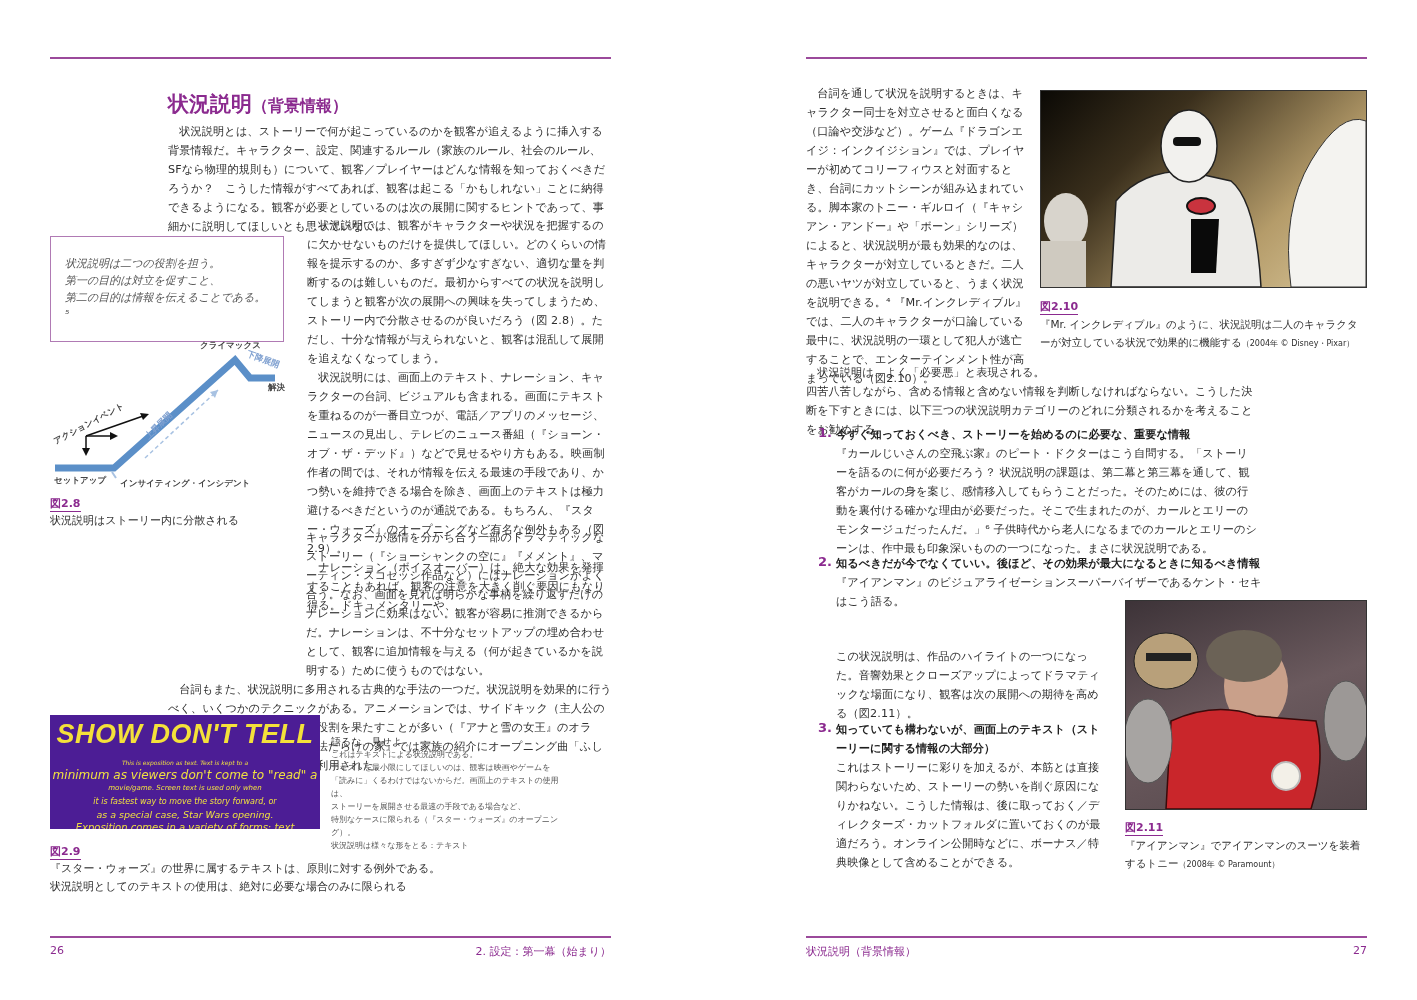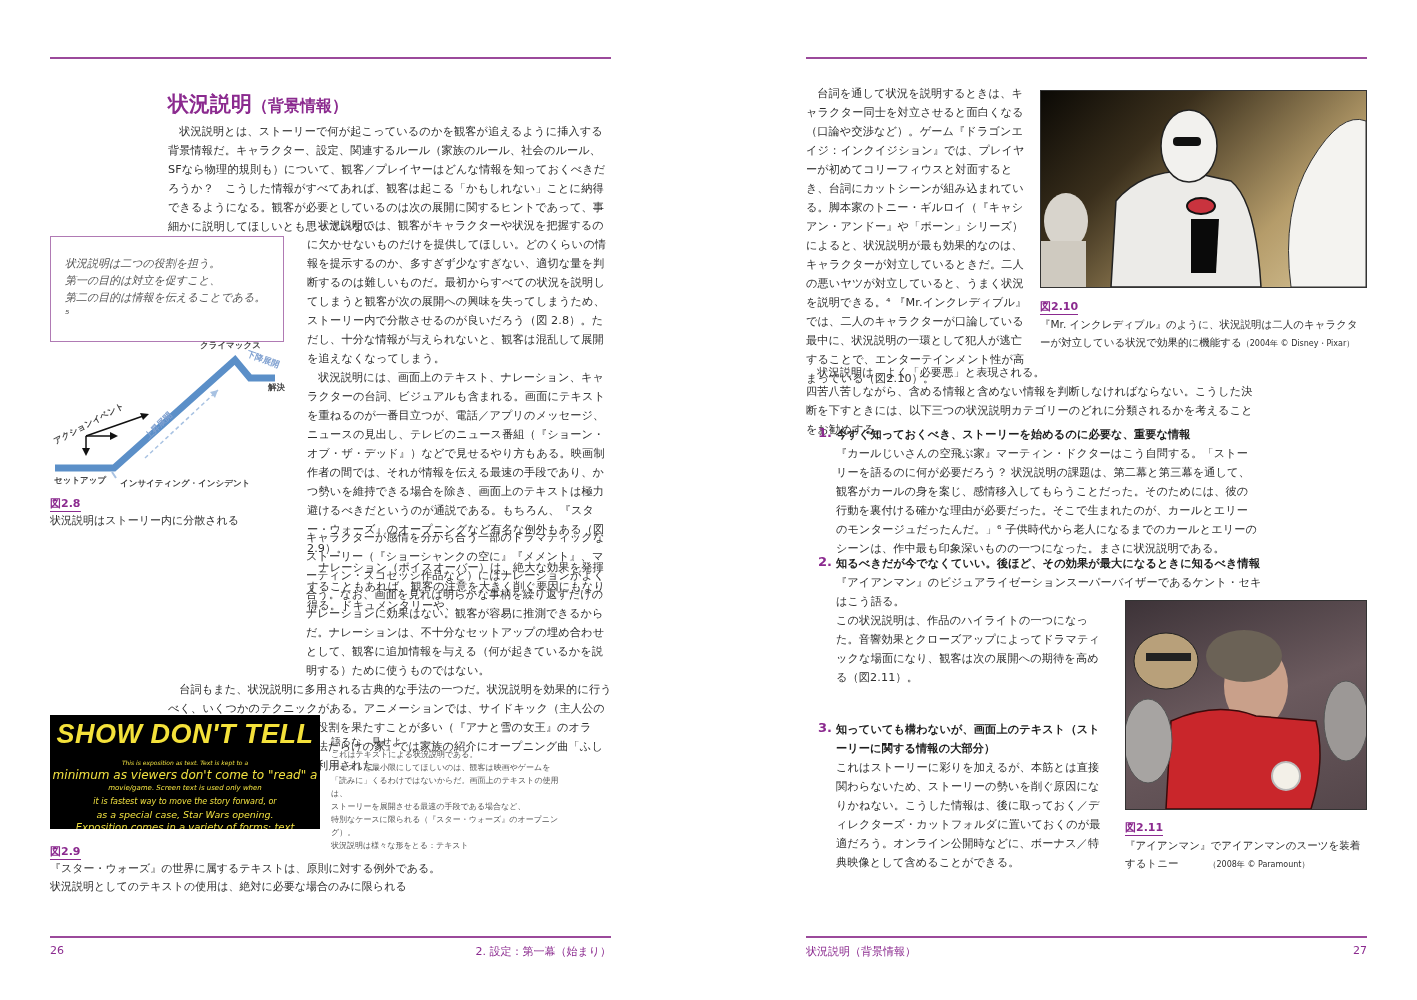--- a/index.html
+++ b/index.html
@@ -72,21 +72,21 @@
 <div class="abs" style="left:50px; top:492px; width:240px;">
   <div class="fig-label">図2.8</div>
   <div class="fig-caption">状況説明はストーリー内に分散される</div>
 </div>
 
 <div class="abs body-text" style="left:168px; top:528px; width:444px;">
   <p class="noindent" style="padding-left:138px;"><span>キャラクターが感情を分かち合う一部のドラマティックなストーリー（『ショーシャンクの空に』『メメント』、マーティン・スコセッシ作品など）にはナレーションがよく合う。なお、画面を見れば明らかな事柄を繰り返すだけのナレーションに効果はない。観客が容易に推測できるからだ。ナレーションは、不十分なセットアップの埋め合わせとして、観客に追加情報を与える（何が起きているかを説明する）ために使うものではない。</span></p>
   <p>台詞もまた、状況説明に多用される古典的な手法の一つだ。状況説明を効果的に行うべく、いくつかのテクニックがある。アニメーションでは、サイドキック（主人公の相棒）のキャラクターがこの役割を果たすことが多い（『アナと雪の女王』のオラフ）。また、『ミラベルと魔法だらけの家』では家族の紹介にオープニング曲「ふしぎなマドリガル家」の歌詞が利用された。</p>
 </div>
 
-<div class="abs" style="left:50px; top:715px; width:270px; height:114px; background:#000000; overflow:hidden;">
+<div class="abs" style="left:50px; top:715px; width:270px; height:114px; background:#4c1d95; overflow:hidden;">
   <div style="color:#f4e13a; font-family:'Liberation Sans', sans-serif; font-weight:bold; font-style:italic; font-size:27px; text-align:center; margin-top:4px; letter-spacing:0.5px;">SHOW DON'T TELL</div>
   <div class="sw-small" style="margin-top:6px; font-size:6px;">This is exposition as text. Text is kept to a</div>
   <div class="sw-small" style="font-size:12px;">minimum as viewers don't come to "read" a</div>
   <div class="sw-small" style="font-size:7px;">movie/game. Screen text is used only when</div>
   <div class="sw-small" style="font-size:8px;">it is fastest way to move the story forward, or</div>
   <div class="sw-small" style="font-size:9.5px;">as a special case, Star Wars opening.</div>
   <div class="sw-small" style="font-size:10px;">Exposition comes in a variety of forms: text</div>
 </div>
 <div class="abs sidenote" style="left:331px; top:735px; width:240px;">
   <div style="font-size:10px; color:#333;">語るな、見せよ</div>
@@ -134,30 +134,30 @@
 
 <div class="abs body-text" style="left:806px; top:363px; width:450px;">
   <p>状況説明は、よく「必要悪」と表現される。</p>
   <p class="noindent">四苦八苦しながら、含める情報と含めない情報を判断しなければならない。こうした決断を下すときには、以下三つの状況説明カテゴリーのどれに分類されるかを考えることをお勧めする。</p>
 </div>
 
 <div class="abs" style="left:818px; top:425px; width:440px;">
   <span class="list-num" style="left:0; top:0;">1.</span>
   <div class="body-text" style="margin-left:18px;">
     <div class="list-head">今すぐ知っておくべき、ストーリーを始めるのに必要な、重要な情報</div>
-    <div>『カールじいさんの空飛ぶ家』マーティン・ドクターはこう自問する。「ストーリーを語るのに何が必要だろう？ 状況説明の課題は、第二幕と第三幕を通して、観客がカールの身を案じ、感情移入してもらうことだった。そのためには、彼の行動を裏付ける確かな理由が必要だった。そこで生まれたのが、カールとエリーのモンタージュだったんだ。」⁶ 子供時代から老人になるまでのカールとエリーのシーンは、作中最も印象深いものの一つになった。まさに状況説明である。</div>
+    <div>『カールじいさんの空飛ぶ家』のピート・ドクターはこう自問する。「ストーリーを語るのに何が必要だろう？ 状況説明の課題は、第二幕と第三幕を通して、観客がカールの身を案じ、感情移入してもらうことだった。そのためには、彼の行動を裏付ける確かな理由が必要だった。そこで生まれたのが、カールとエリーのモンタージュだったんだ。」⁶ 子供時代から老人になるまでのカールとエリーのシーンは、作中最も印象深いものの一つになった。まさに状況説明である。</div>
   </div>
 </div>
 
 <div class="abs" style="left:818px; top:554px; width:450px;">
   <span class="list-num" style="left:0; top:0;">2.</span>
   <div class="body-text" style="margin-left:18px;">
     <div class="list-head">知るべきだが今でなくていい。後ほど、その効果が最大になるときに知るべき情報</div>
     <div>『アイアンマン』のビジュアライゼーションスーパーバイザーであるケント・セキはこう語る。</div>
-    <div style="width:272px;">この状況説明は、作品のハイライトの一つになった。音響効果とクローズアップによってドラマティックな場面になり、観客は次の展開への期待を高める（図2.11）。</div>
+    <div style="width:272px;margin-top:36px;">この状況説明は、作品のハイライトの一つになった。音響効果とクローズアップによってドラマティックな場面になり、観客は次の展開への期待を高める（図2.11）。</div>
   </div>
 </div>
 
 <div class="abs" style="left:818px; top:720px; width:292px;">
   <span class="list-num" style="left:0; top:0;">3.</span>
   <div class="body-text" style="margin-left:18px;">
     <div class="list-head">知っていても構わないが、画面上のテキスト（ストーリーに関する情報の大部分）</div>
     <div>これはストーリーに彩りを加えるが、本筋とは直接関わらないため、ストーリーの勢いを削ぐ原因になりかねない。こうした情報は、後に取っておく／ディレクターズ・カットフォルダに置いておくのが最適だろう。オンライン公開時などに、ボーナス／特典映像として含めることができる。</div>
   </div>
 </div>
@@ -170,19 +170,19 @@
     <ellipse cx="118" cy="55" rx="38" ry="26" fill="#6b6256"></ellipse>
     <path d="M40,208 L45,120 Q90,100 130,115 L190,120 Q200,160 185,208 Z" fill="#c9262b" stroke="#3a0a0a" stroke-width="1.5"></path>
     <circle cx="160" cy="175" r="14" fill="#f3f0e8" stroke="#bbb" stroke-width="2"></circle>
     <ellipse cx="22" cy="140" rx="24" ry="42" fill="#a7a4a2" stroke="#555" stroke-width="1"></ellipse>
     <ellipse cx="220" cy="120" rx="22" ry="40" fill="#9c9896" stroke="#555" stroke-width="1"></ellipse>
   </svg>
 </div>
 <div class="abs" style="left:1125px; top:816px; width:245px;">
   <div class="fig-label">図2.11</div>
   <div class="fig-caption" style="font-size:10.5px;">
-    <span>『アイアンマン』でアイアンマンのスーツを装着するトニー</span><span style="font-size:8px;margin-left:30px;">（2008年 © Paramount）</span>
+    <span>『アイアンマン』でアイアンマンのスーツを装着するトニー</span><span style="font-size:8px;">（2008年 © Paramount）</span>
   </div>
 </div>
 
 <div class="rule" style="left:806px; top:936px; width:561px;"></div>
 <div class="abs footer" style="left:806px; top:944px;">状況説明（背景情報）</div>
 <div class="abs footer" style="right:50px; top:944px;">27</div>
 
 </body></html>

